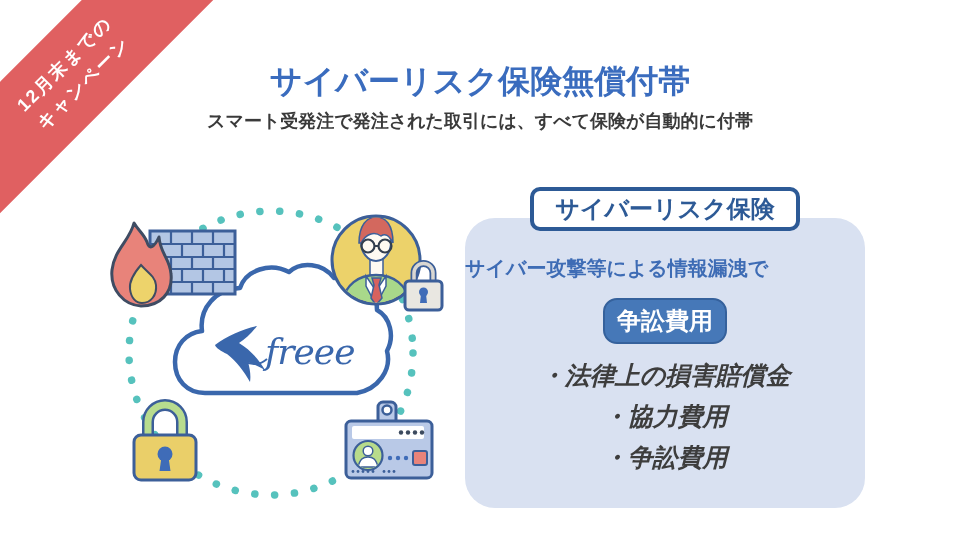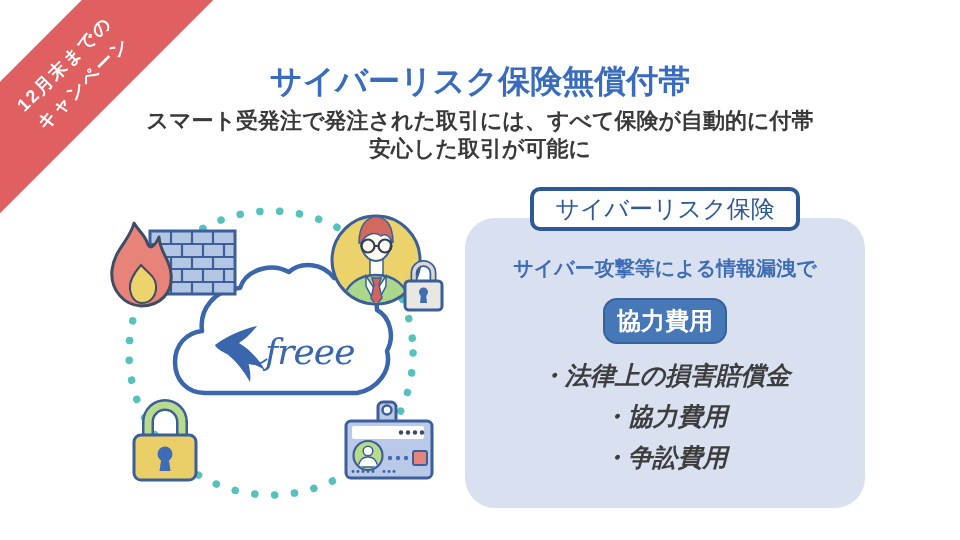--- a/index.html
+++ b/index.html
@@ -9,54 +9,53 @@
   
   .ribbon{position:absolute;left:-86px;top:27px;width:320px;height:93px;
           background:#e06061;transform:rotate(-45deg);
           display:flex;flex-direction:column;align-items:center;justify-content:center;
           color:#fff;font-size:18px;font-weight:bold;letter-spacing:2px;line-height:1.5;}
 
   
   .title{position:absolute;left:0;top:60px;width:960px;margin:0;text-align:center;
          font-size:32px;font-weight:bold;color:#3a6cbe;}
   .subtitle{position:absolute;left:0;top:107px;width:960px;text-align:center;
-            font-size:22px;font-weight:bold;color:#3a3a3a;line-height:28px;}
+            font-size:18px;font-weight:bold;color:#3a3a3a;line-height:28px;}
 
   
   .illustration{position:absolute;left:103px;top:193px;}
 
   
   .panel{position:absolute;left:465px;top:218px;width:400px;height:290px;
          background:#d9e1f1;border-radius:30px;}
   .panel-header{position:absolute;left:530px;top:187px;width:270px;height:44px;
         background:#ffffff;border:4px solid #2d5a96;border-radius:10px;box-sizing:border-box;
         display:flex;align-items:center;justify-content:center;
-        font-size:24px;font-weight:normal;color:#2d5a96;}
-  .panel-desc{margin-top:36px;text-align:center;font-size:20px;font-weight:bold;
+        font-size:24px;font-weight:bold;color:#2d5a96;}
+  .panel-desc{margin-top:36px;font-size:20px;font-weight:bold;
         color:#3e6cb5;line-height:28px;}
   .badge{width:124px;height:46px;margin:16px auto 0;background:#4678b8;border:2px solid #35619c;
         border-radius:14px;box-sizing:border-box;display:flex;align-items:center;justify-content:center;
         font-size:24px;font-weight:bold;color:#ffffff;}
   .cover-list{margin-top:11px;text-align:center;font-size:25px;font-weight:bold;
         color:#3d3d3d;line-height:41px;font-style:italic;}
 </style>
 </head>
 <body>
 
 <div class="slide">
 
   <div class="ribbon">
     <div>12月末までの</div>
     <div>キャンペーン</div>
   </div>
 
   <h1 class="title">サイバーリスク保険無償付帯</h1>
   <div class="subtitle">
     <div>スマート受発注で発注された取引には、すべて保険が自動的に付帯</div>
-    <div>安心した取引が可能に</div>
   </div>
 
   <svg class="illustration" width="345" height="330" viewBox="0 0 345 330">
 
     <circle cx="168" cy="160" r="142" fill="none" stroke="#56c2bd" stroke-width="7.5" stroke-linecap="round" stroke-dasharray="0.1 19.83"></circle>
 
     <g>
       <path d="M102,200 C84,200 72,187 72,169 C72,152 83,140 99,138
                C96,115 113,96 137,95 C143,77 167,69 186,79
                C198,68 220,70 231,85 C253,80 274,94 274,117
@@ -157,21 +156,21 @@
           <circle cx="286" cy="278.5" r="1.4"></circle>
           <circle cx="291" cy="278.5" r="1.4"></circle>
       </g>
     </g>
   </svg>
 
   <div class="panel">
     <div class="panel-desc">
       <div>サイバー攻撃等による情報漏洩で</div>
     </div>
-    <div class="badge">協力費用</div>
+    <div class="badge">争訟費用</div>
     <div class="cover-list">
       <div>・法律上の損害賠償金</div>
       <div>・協力費用</div>
       <div>・争訟費用</div>
     </div>
   </div>
   <div class="panel-header">サイバーリスク保険</div>
 
 </div>
 

